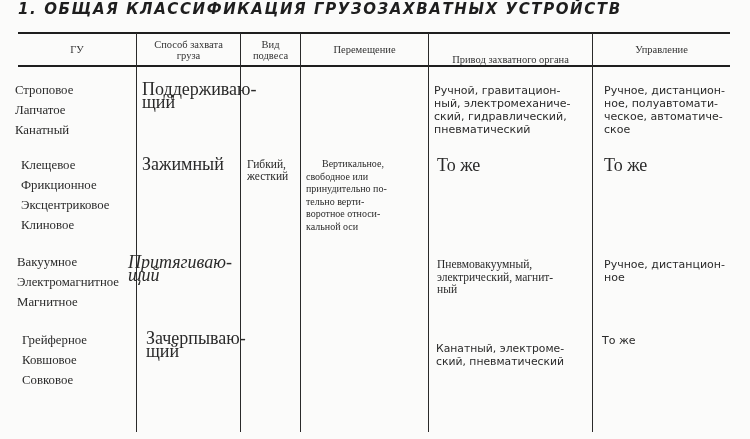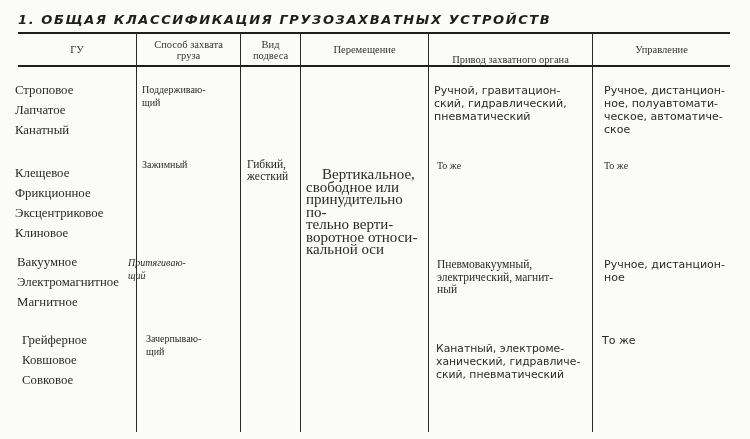--- a/index.html
+++ b/index.html
@@ -1,24 +1,24 @@
 <!DOCTYPE html>
 <html><head>
 <meta charset="utf-8">
 <style>
   html,body{margin:0;padding:0;background:#fbfbfa;}
   body{width:750px;height:439px;position:relative;overflow:hidden;
        font-family:"Liberation Serif","DejaVu Serif",serif;color:#2a2a2a;}
-  .title{position:absolute;left:18px;top:12px;font-family:"DejaVu Sans","Liberation Sans",sans-serif;
-         font-weight:bold;font-size:13px;letter-spacing:1.6px;color:#1e1e1e;font-style:italic;}
+  .title{position:absolute;left:18px;top:0;font-family:"DejaVu Sans","Liberation Sans",sans-serif;
+         font-weight:bold;font-size:15px;letter-spacing:1.6px;color:#1e1e1e;font-style:italic;}
   .rule{position:absolute;background:#1e1e1e;}
   .vline{position:absolute;width:1.3px;background:#2a2a2a;}
   .hcell{position:absolute;top:34px;height:31px;display:flex;align-items:center;justify-content:center;
          text-align:center;font-size:10.5px;line-height:11px;color:#333;}
-  .cell{position:absolute;font-size:10px;line-height:13px;color:#2a2a2a;}
+  .cell{position:absolute;font-size:18px;line-height:13px;color:#2a2a2a;}
   .gu{font-size:12.8px;line-height:20px;}
   .just{text-align:justify;text-align-last:left;hyphens:manual;}
   .sans{font-family:"DejaVu Sans","Liberation Sans",sans-serif;font-size:11px;line-height:13px;}
   .line{display:block;}
 </style>
 </head>
 <body>
 
 <div class="title">1. ОБЩАЯ КЛАССИФИКАЦИЯ ГРУЗОЗАХВАТНЫХ УСТРОЙСТВ</div>
 
@@ -60,44 +60,45 @@
   <span class="line">Строповое</span>
   <span class="line">Лапчатое</span>
   <span class="line">Канатный</span>
 </div>
 <div class="cell" style="left:142px;top:83px;width:96px;">
   <span class="line">Поддерживаю-</span>
   <span class="line">щий</span>
 </div>
 <div class="cell sans just" style="left:434px;top:84px;width:155px;">
   <span class="line just">Ручной, гравитацион-</span>
+  <span class="line just">ный, электромеханиче-</span>
   <span class="line just">ский, гидравлический,</span>
   <span class="line">пневматический</span>
 </div>
 <div class="cell sans" style="left:604px;top:84px;width:124px;">
   <span class="line just">Ручное, дистанцион-</span>
   <span class="line just">ное, полуавтомати-</span>
   <span class="line just">ческое, автоматиче-</span>
   <span class="line">ское</span>
 </div>
 
-<div class="cell gu" style="left:15px;top:155px;width:118px;margin-top:8px;">
+<div class="cell gu" style="left:21px;top:155px;width:118px;">
   <span class="line">Клещевое</span>
   <span class="line">Фрикционное</span>
   <span class="line">Эксцентриковое</span>
   <span class="line">Клиновое</span>
 </div>
 <div class="cell" style="left:142px;top:158px;width:96px;">
   <span class="line">Зажимный</span>
 </div>
 <div class="cell" style="left:247px;top:158px;width:52px;font-size:11.5px;line-height:12px;">
   <span class="line">Гибкий,</span>
   <span class="line">жесткий</span>
 </div>
-<div class="cell" style="left:306px;top:168px;width:118px;font-size:15px;line-height:12.5px;">
+<div class="cell" style="left:306px;top:158px;width:118px;font-size:10px;line-height:12.5px;">
   <span class="line" style="padding-left:16px;">Вертикальное,</span>
   <span class="line just">свободное или</span>
   <span class="line just">принудительно по-</span>
   <span class="line just">тельно верти-</span>
   <span class="line just">воротное относи-</span>
   <span class="line">кальной оси</span>
 </div>
 <div class="cell" style="left:437px;top:159px;width:150px;">
   <span class="line">То же</span>
 </div>
@@ -128,18 +129,17 @@
   <span class="line">Грейферное</span>
   <span class="line">Ковшовое</span>
   <span class="line">Совковое</span>
 </div>
 <div class="cell" style="left:146px;top:332px;width:94px;">
   <span class="line">Зачерпываю-</span>
   <span class="line">щий</span>
 </div>
 <div class="cell sans" style="left:436px;top:342px;width:152px;font-size:10.8px;">
   <span class="line just">Канатный, электроме-</span>
-  <span class="line just">ханический, гидравличе-</span>
   <span class="line">ский, пневматический</span>
 </div>
 <div class="cell sans" style="left:602px;top:334px;width:124px;">
   <span class="line">То же</span>
 </div>
 
 </body></html>

